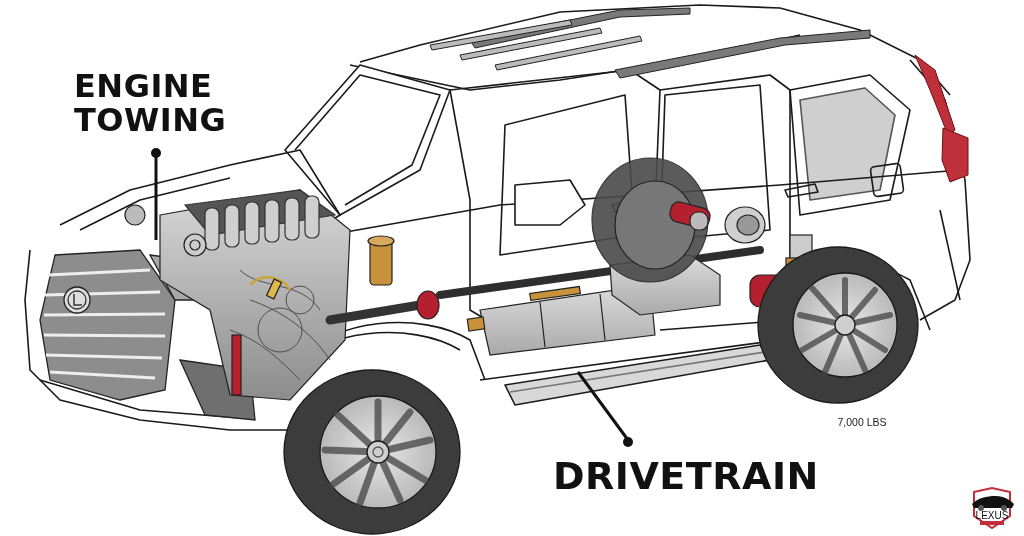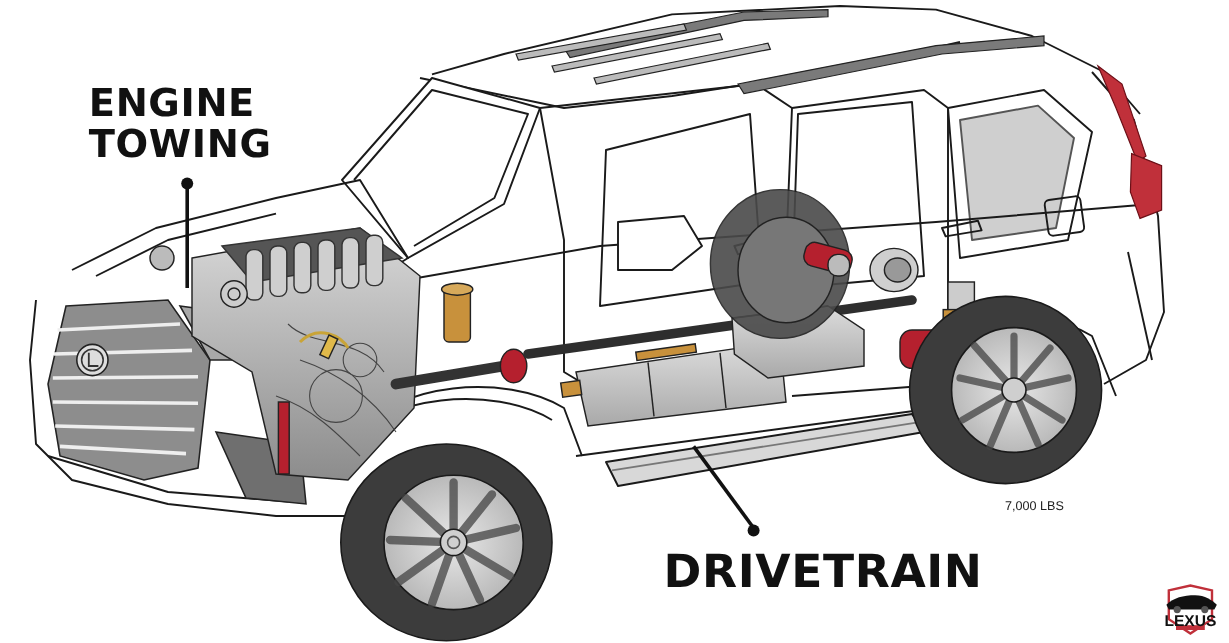--- a/index.html
+++ b/index.html
@@ -5,21 +5,21 @@
   html,body{margin:0;padding:0;background:#ffffff;}
   body{width:1024px;height:536px;overflow:hidden;position:relative;font-family:"Liberation Sans","DejaVu Sans",sans-serif;}
   #stage{position:absolute;left:0;top:0;width:1024px;height:536px;}
   .callout{position:absolute;color:#111;font-family:"DejaVu Sans","Liberation Sans",sans-serif;font-weight:bold;letter-spacing:0.5px;line-height:1.0;}
   #engine-callout{left:74px;top:70px;font-size:32px;}
   #engine-callout div{margin-bottom:2px;}
   #drivetrain-callout{left:528px;top:457px;font-size:38px;margin-left:25px;}
   #drivetrain-callout div{margin-bottom:2px;}
   #towing{position:absolute;left:757px;top:415px;width:210px;text-align:center;font-size:10.5px;color:#222;line-height:14px;font-family:"Liberation Sans",sans-serif;}
   #badge{position:absolute;left:968px;top:486px;width:48px;height:44px;}
-  #badge-text{position:absolute;left:0;top:24px;width:48px;text-align:center;font-size:13px;font-weight:bold;color:#111;font-family:"Liberation Sans",sans-serif;}
+  #badge-text{position:absolute;left:0;top:24px;width:48px;text-align:center;font-size:10px;font-weight:normal;color:#111;font-family:"Liberation Sans",sans-serif;}
 </style>
 </head>
 <body>
 
 <div id="stage">
 <svg width="1024" height="536" viewBox="0 0 1024 536" xmlns="http://www.w3.org/2000/svg">
   <defs>
     <linearGradient id="gEng" x1="0" y1="0" x2="0" y2="1">
       <stop offset="0" stop-color="#d8d8d8"></stop>
           <stop offset="1" stop-color="#8c8c8c"></stop>

